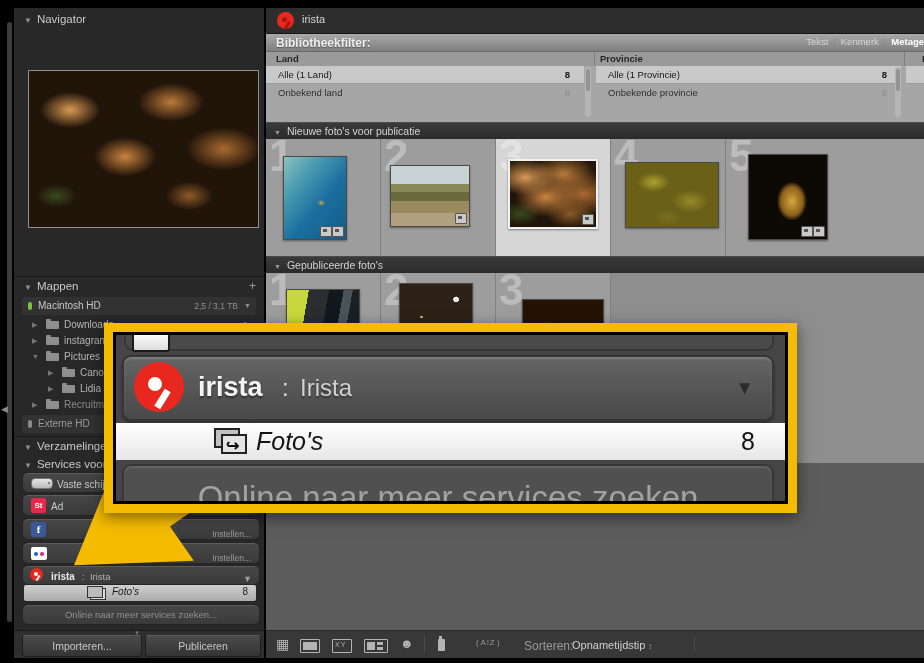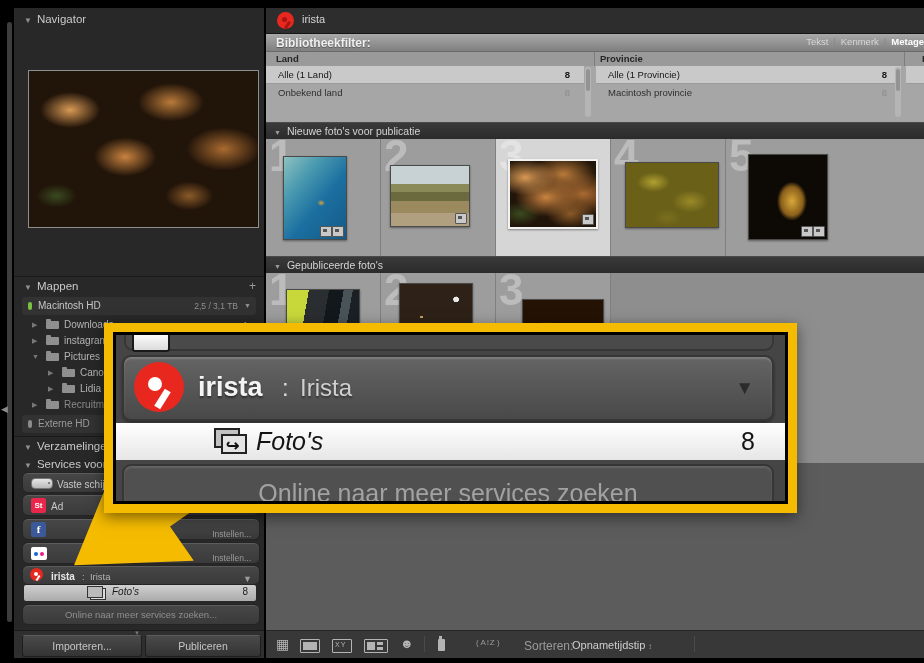--- a/index.html
+++ b/index.html
@@ -164,21 +164,21 @@
   #c-irista .dtri{position:absolute;right:18px;top:20px;font-size:19px;color:#2b2b2b;}
   #c-white{position:absolute;left:0;top:88px;width:669px;height:37px;background:linear-gradient(#fff,#e6e6e6);}
   #c-white .flabel{position:absolute;left:140px;top:4px;font-size:25px;font-style:italic;color:#141414;}
   #c-white .fcount{position:absolute;right:30px;top:4px;font-size:25px;color:#141414;}
   #c-stack{position:absolute;left:98px;top:5px;width:36px;height:27px;}
   #c-stack .r1{position:absolute;left:0;top:0;width:22px;height:16px;background:#c2c2c2;border:2px solid #222;}
   #c-stack .r2{position:absolute;left:7px;top:6px;width:22px;height:16px;background:#e4e4e4;border:2px solid #222;}
   #c-stack .arr{position:absolute;left:12px;top:8px;font-size:16px;font-weight:bold;color:#111;}
   #c-bottomrow{left:6px;top:129px;width:648px;height:46px;background:#505050;
                box-shadow:inset 0 2px 2px rgba(255,255,255,.12);}
-  #c-bottomrow .txt{position:absolute;left:0;width:100%;top:13px;text-align:center;font-size:25px;color:#a2a2a2;}
+  #c-bottomrow .txt{position:absolute;left:0;width:100%;top:13px;text-align:center;font-size:33px;color:#a2a2a2;}
 
   
   #big-arrow{left:55px;top:440px;width:210px;height:130px;background:#f5bb00;z-index:30;
              transform:rotate(-35deg);
              clip-path:polygon(0 50%,48% 0,48% 32%,100% 32%,100% 68%,48% 68%,48% 100%);}
 </style>
 </head>
 <body>
 
 <div id="root">
@@ -326,21 +326,21 @@
       </div>
       <span class="fscroll" style="left:319px;">
           <i></i>
         </span>
 
       <div class="frow sel" style="left:330px;top:0;width:305px;">
         <span class="fl2">Alle (1 Provincie)</span>
         <span class="fc">8</span>
       </div>
       <div class="frow dim2" style="left:330px;top:18px;width:305px;">
-        <span class="fl2">Macintosh provincie</span>
+        <span class="fl2">Onbekende provincie</span>
         <span class="fc">8</span>
       </div>
       <span class="fscroll" style="left:629px;">
           <i></i>
         </span>
 
       <div class="frow sel" style="left:640px;top:0;width:18px;"></div>
     </div>
 
     <div class="abs sechead" style="top:114px;">

